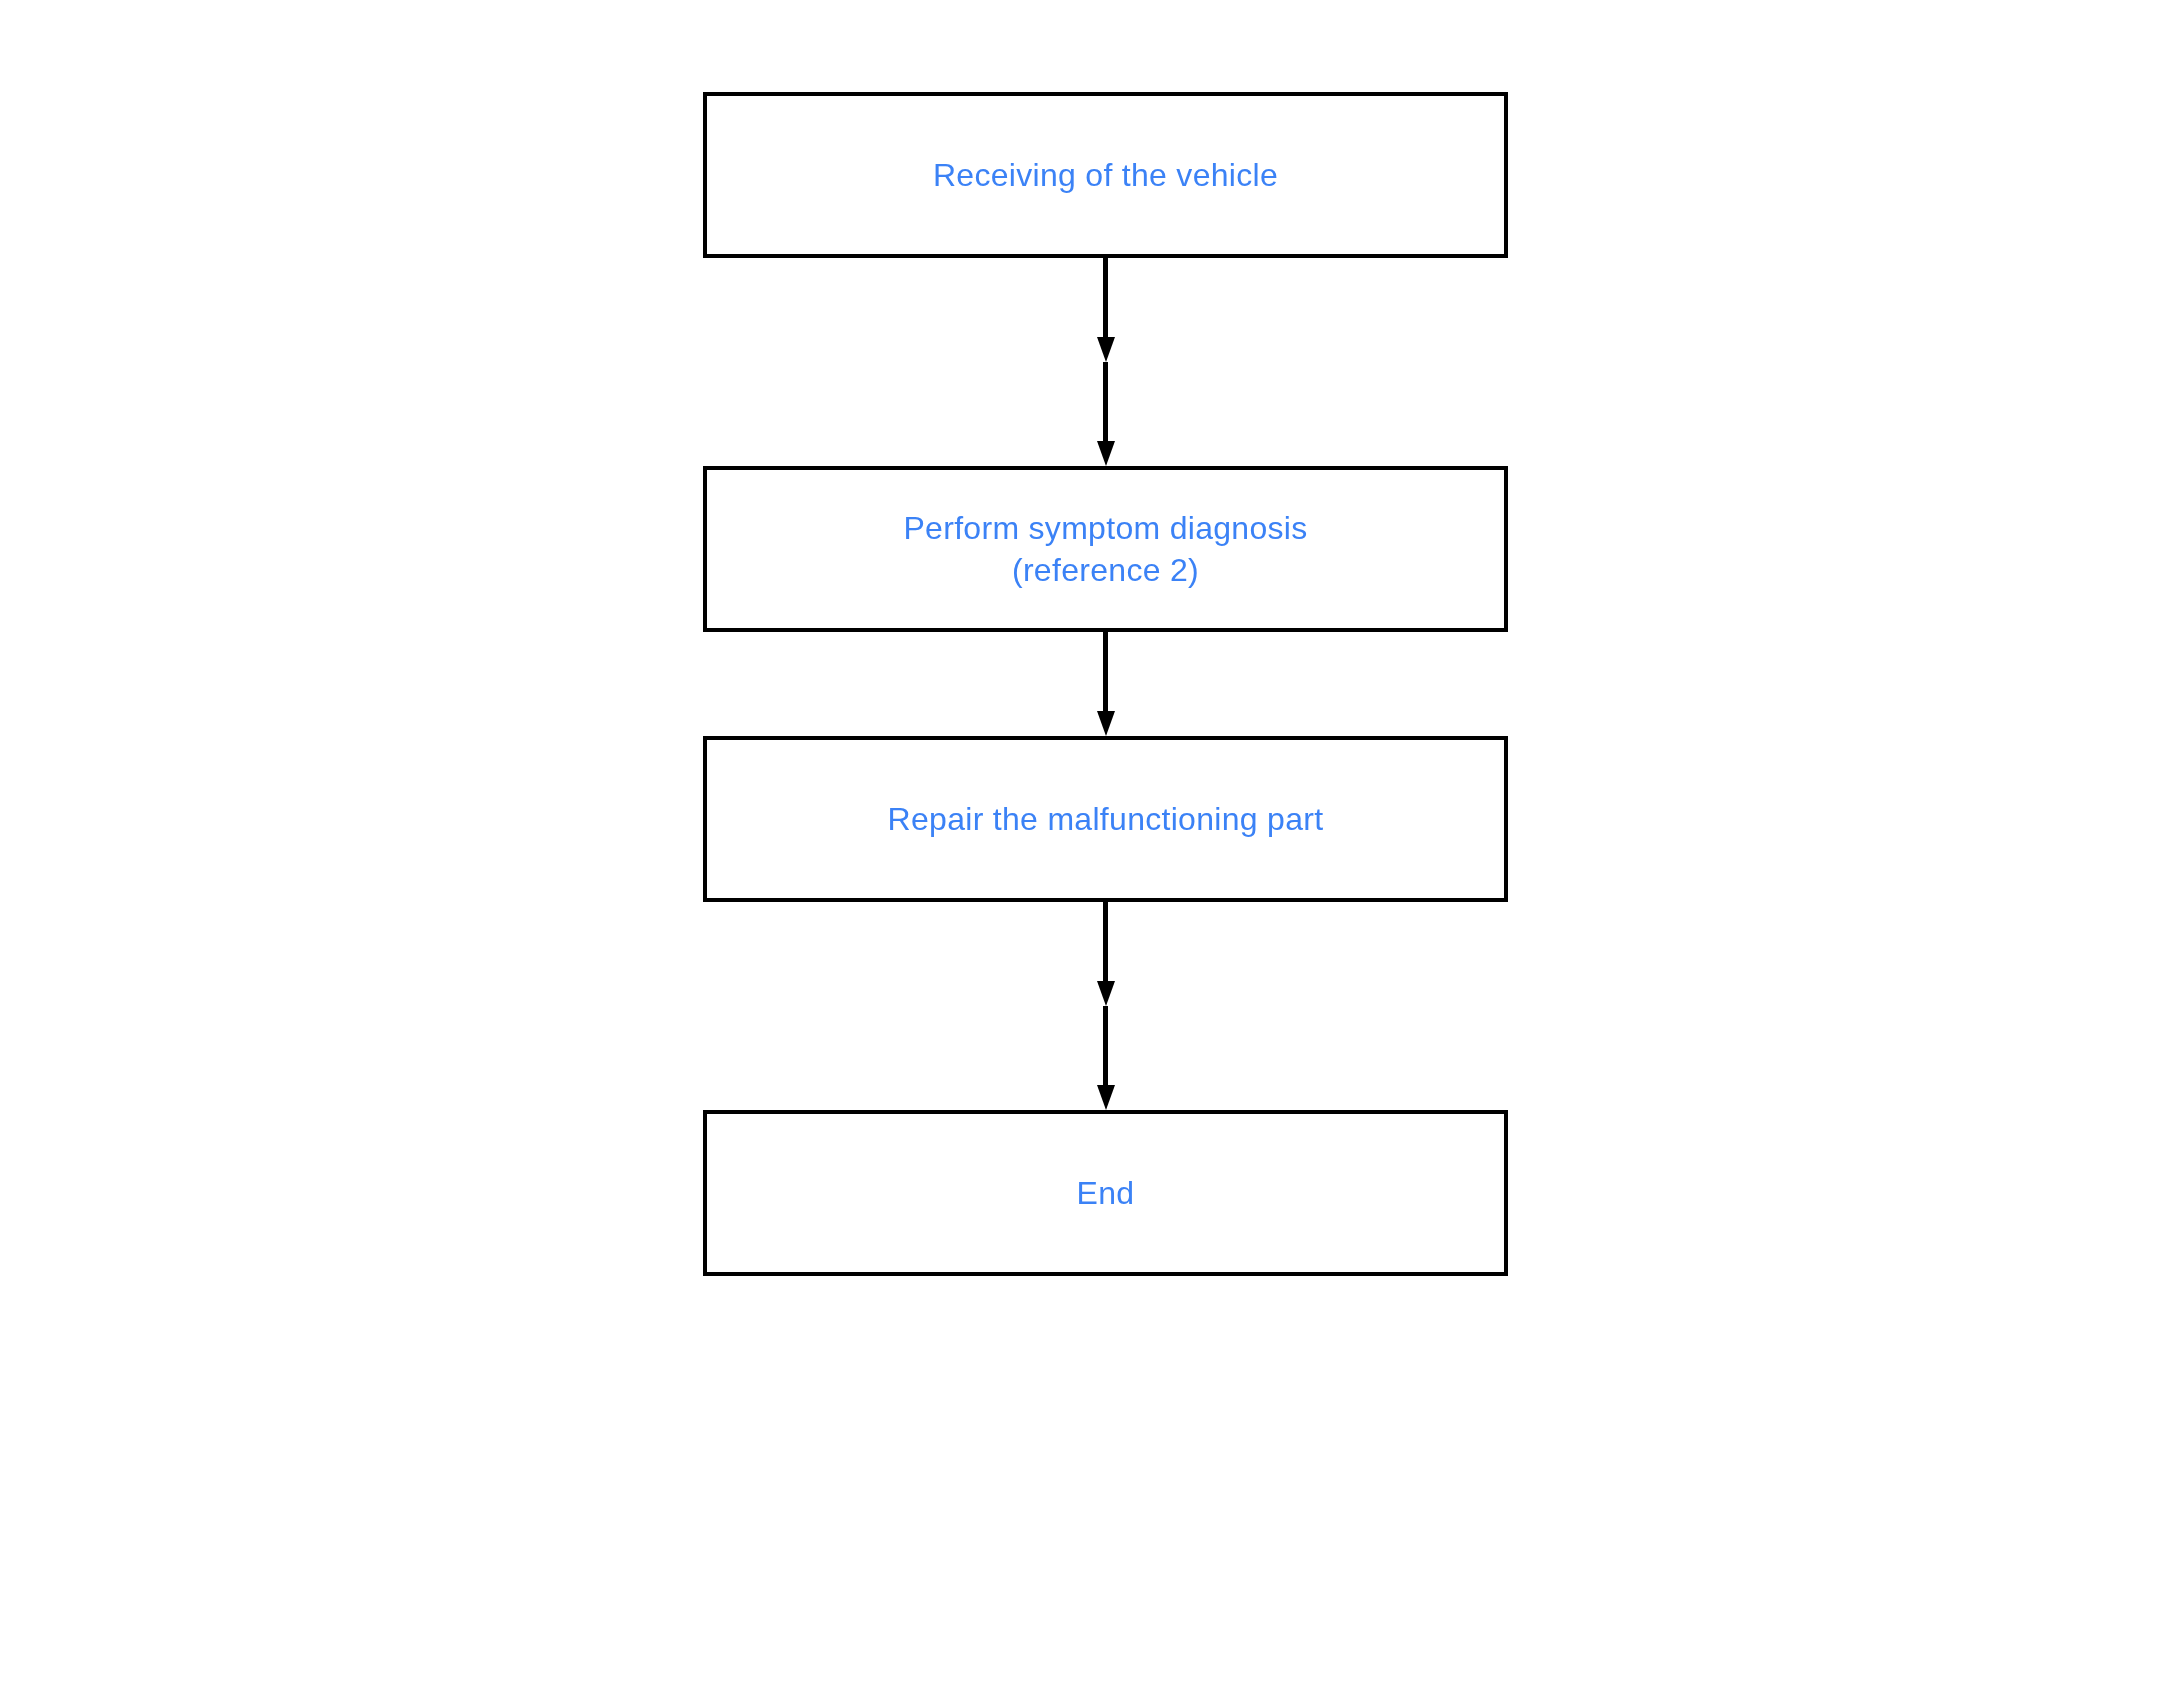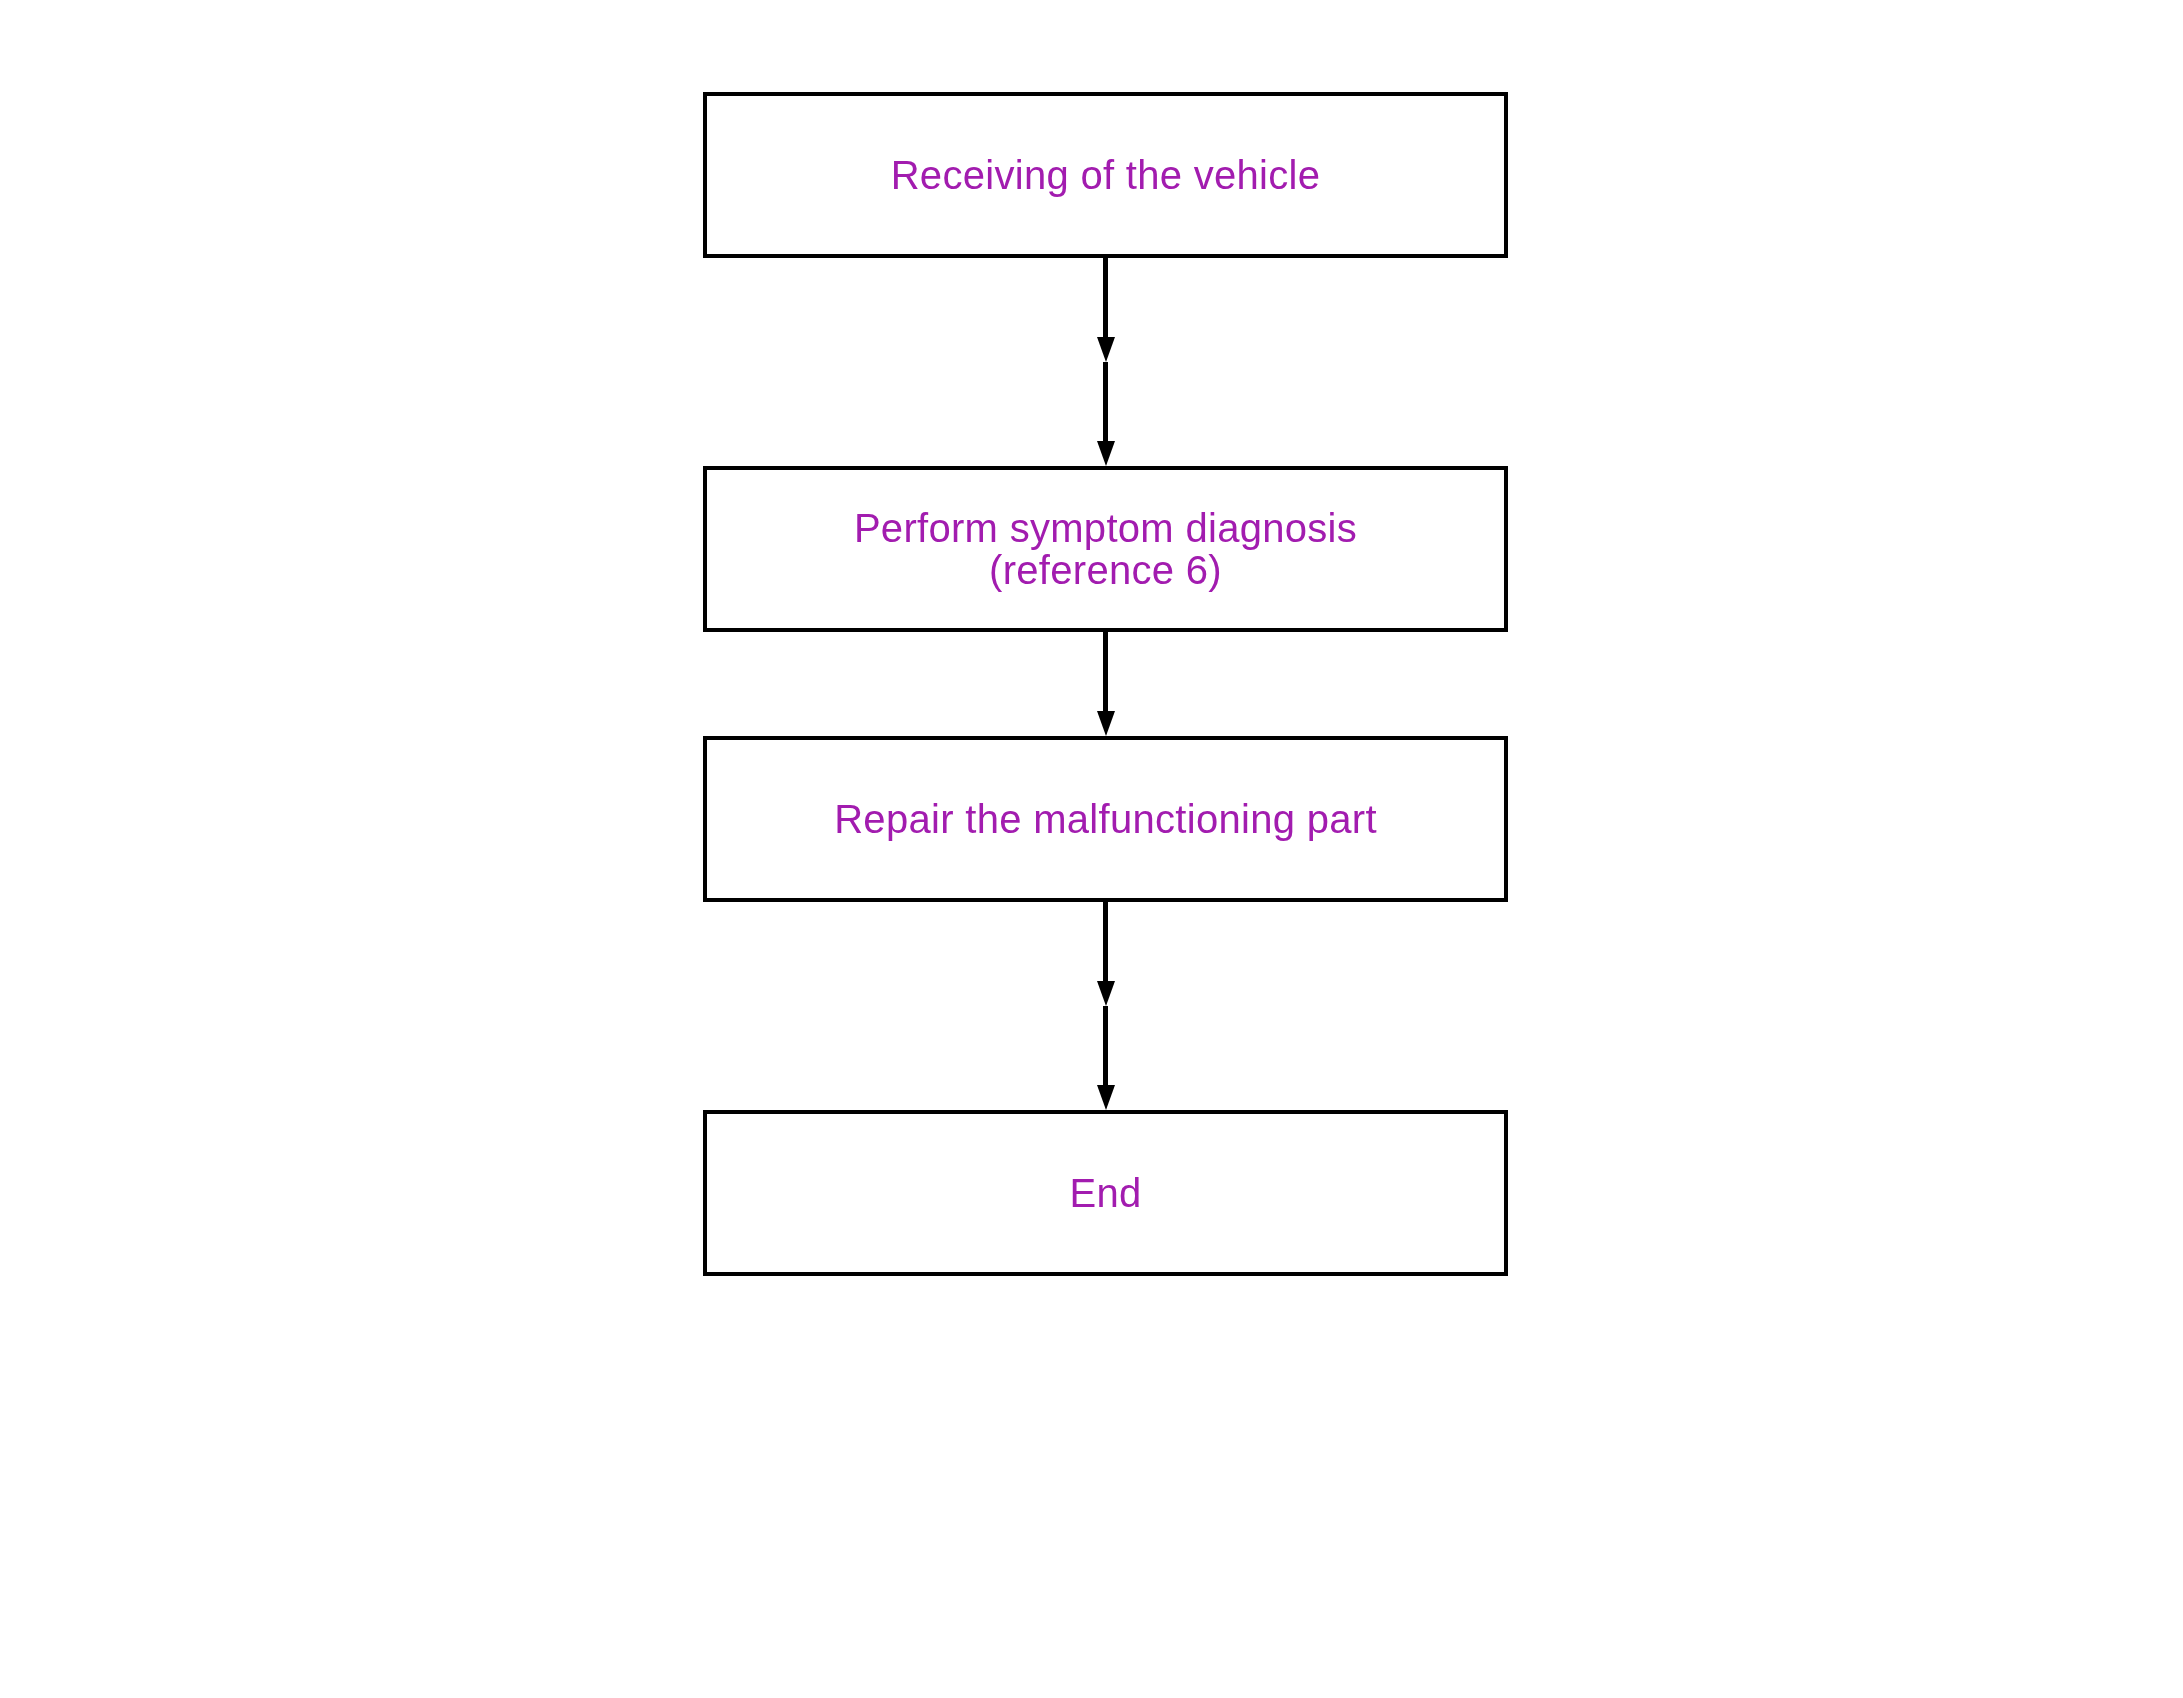--- a/index.html
+++ b/index.html
@@ -31,23 +31,23 @@
     border: 4.3px solid #000000;
     background: #ffffff;
     display: flex;
     align-items: center;
     justify-content: center;
   }
   .node-label {
     display: block;
     text-align: center;
     white-space: pre-line;
-    font-size: 40px;
+    font-size: 32px;
     line-height: 42px;
-    color: #a21caf;
+    color: #3b82f6;
     letter-spacing: 0.3px;
   }
   .arrow {
     height: 104px;
     display: flex;
     flex-direction: column;
     align-items: center;
   }
   .arrow .shaft {
     width: 4.3px;
@@ -79,21 +79,21 @@
     </div>
 
 
     <div class="arrow">
       <div class="shaft"></div>
       <div class="head"></div>
     </div>
 
     <div class="node">
       <span class="node-label">Perform symptom diagnosis
-(reference 6)</span>
+(reference 2)</span>
     </div>
 
     <div class="arrow">
       <div class="shaft"></div>
       <div class="head"></div>
     </div>
 
     <div class="node">
       <span class="node-label">Repair the malfunctioning part</span>
     </div>

